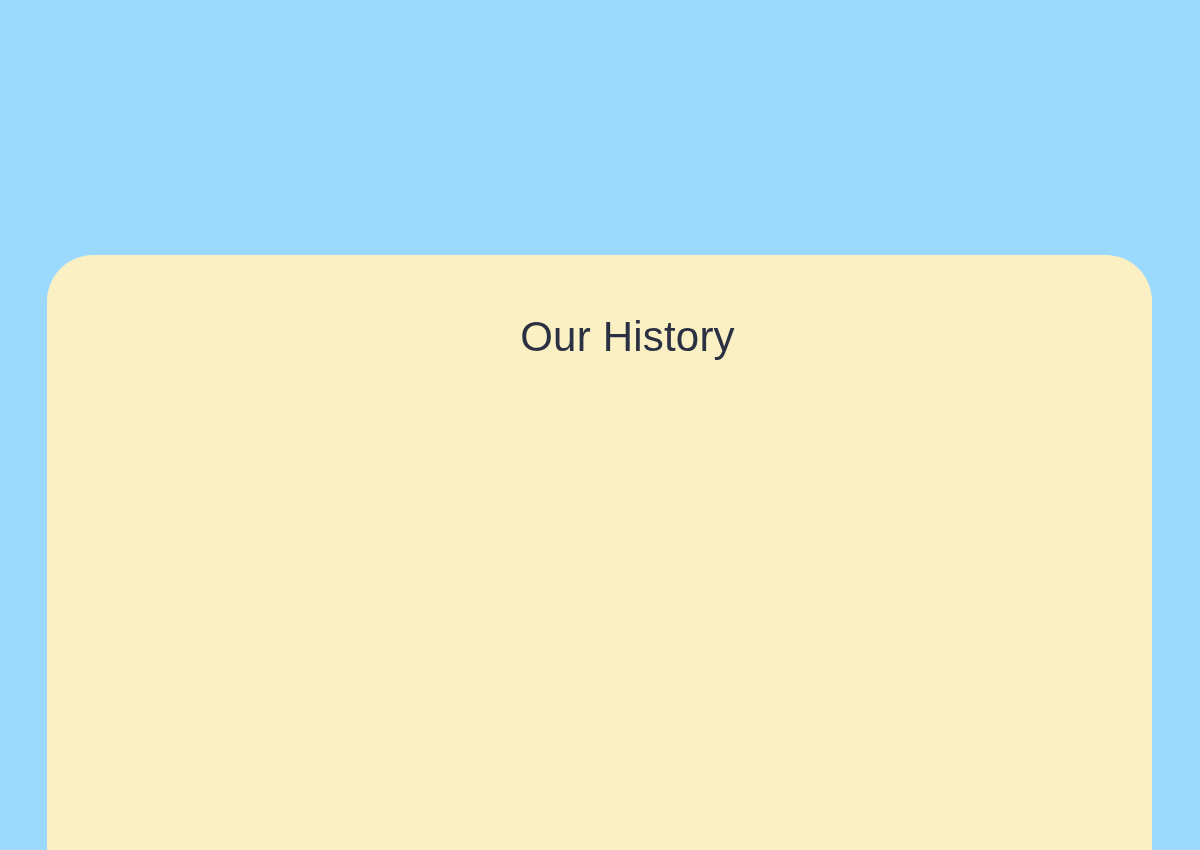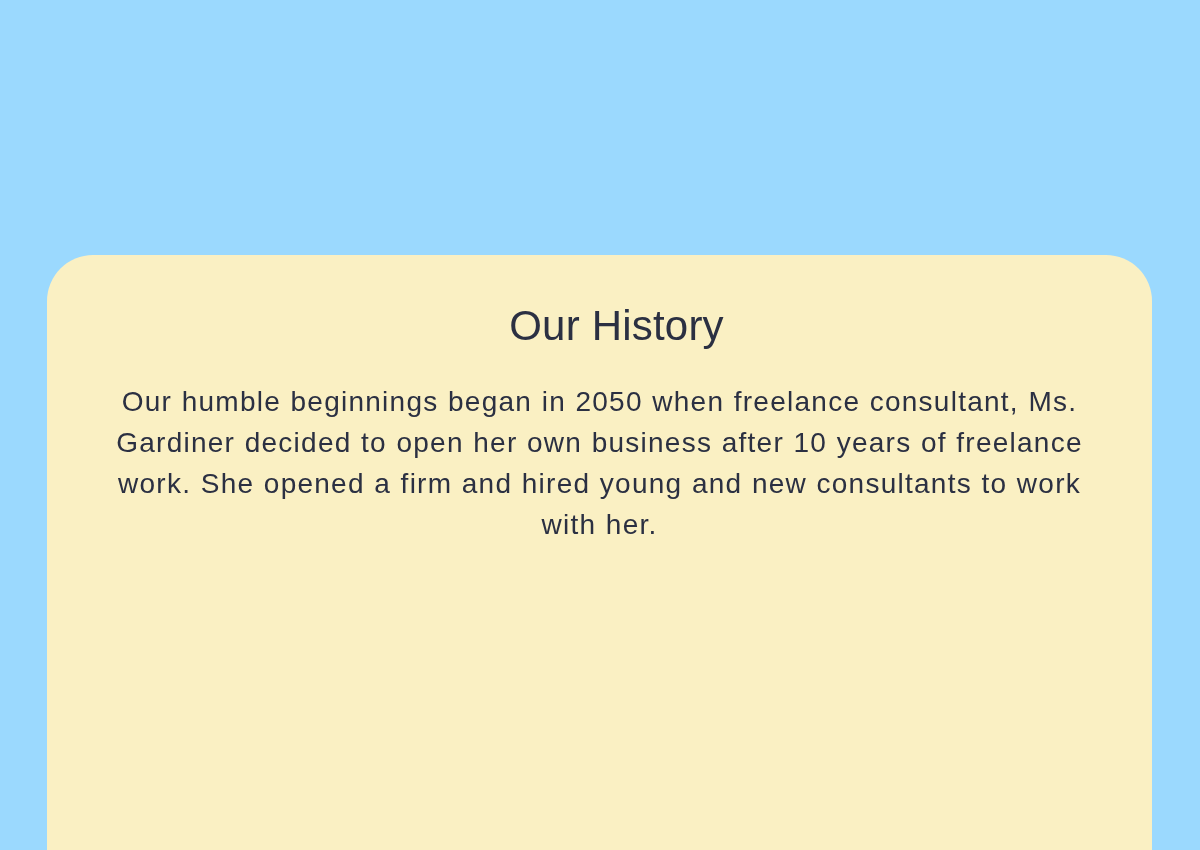--- a/index.html
+++ b/index.html
@@ -34,21 +34,21 @@
     border-bottom-right-radius: 0;
     box-sizing: border-box;
     padding: 0;
   }
 
   #section-title {
     position: absolute;
     left: 0;
     top: 41px;
     width: 100%;
-    margin: 4px;
+    margin: 15px;
     text-align: center;
     font-size: 42px;
     font-weight: 400;
     line-height: 52px;
     letter-spacing: 0.2px;
     color: #2b3042;
     font-family: "Liberation Sans", sans-serif;
     padding-left: 13px;
   }
 
@@ -71,17 +71,16 @@
 </style>
 </head>
 <body>
 
 <div id="page">
 
   <section id="content-card">
 
     <h1 id="section-title">Our History</h1>
 
-    <p id="section-body">Our humble beginnings began in 2050 when freelance consultant, Ms. Gardiner decided to open her own business after 10 years of freelance work. She opened a firm and hired young and new consultants to work with her.</p>
 
   </section>
 
 </div>
 
 </body></html>

